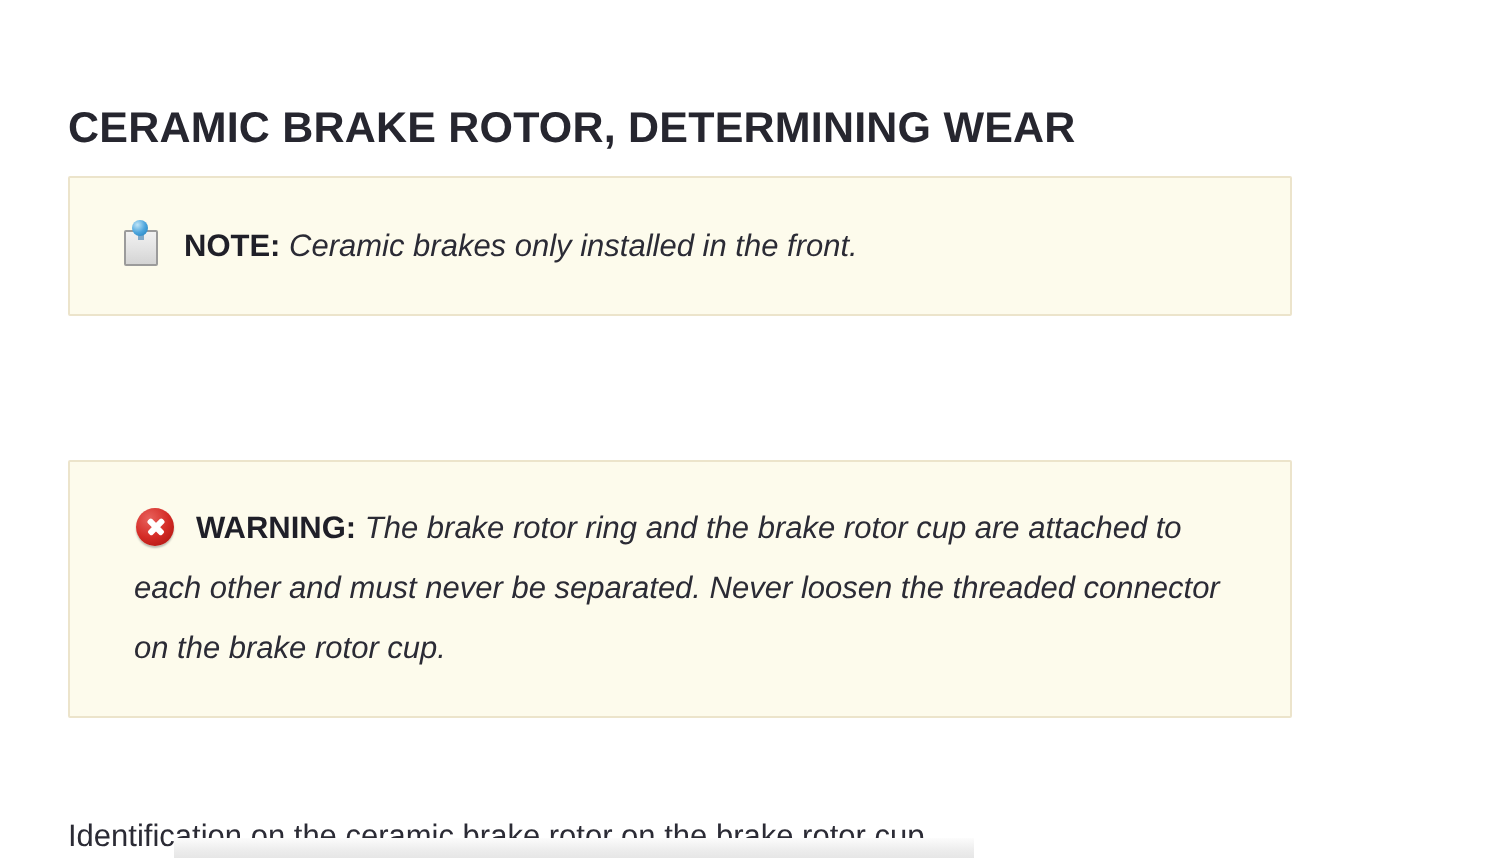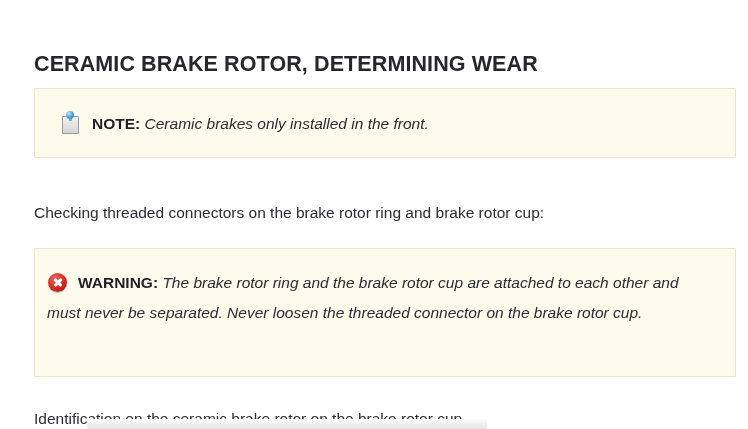--- a/index.html
+++ b/index.html
@@ -32,21 +32,21 @@
     font-weight: bold;
     letter-spacing: 0.1px;
     color: #26262f;
     white-space: nowrap;
   }
 
   
   .admonition {
     position: absolute;
     left: 22px;
-    width: 702px;
+    width: 612px;
     box-sizing: border-box;
     background: #fdfbec;
     border: 1px solid #ece4cb;
     border-radius: 1px;
   }
 
   .admonition .adm-body {
     display: block;
     font-size: 15.5px;
     line-height: 30px;
@@ -79,23 +79,23 @@
 
   
   #note-box {
     top: 88px;
     height: 70px;
     padding: 20px 24px 20px 26px;
   }
 
   
   #warning-box {
-    top: 248px;
+    top: 230px;
     height: 129px;
-    padding: 19px 24px 19px 12px;
+    padding: 19px 24px 19px 32px;
   }
 
   
   .note-icon-shape {
     position: absolute;
     left: 1px;
     top: 4px;
     width: 17px;
     height: 18px;
     background: linear-gradient(180deg, #f1f1f1 0%, #e2e2e2 55%, #d4d4d4 100%);
@@ -190,21 +190,20 @@
         <span class="adm-icon">
           <span class="note-icon-shape"></span>
           <span class="note-icon-pinstem"></span>
           <span class="note-icon-pinhead"></span>
         </span><span class="adm-label">NOTE:</span>
         <span class="adm-text">Ceramic brakes only installed in the front.</span>
       </span>
     </div>
   </div>
 
-  <p class="body-para" id="para-checking">Checking threaded connectors on the brake rotor ring and brake rotor cup:</p>
 
   <div class="admonition" id="warning-box">
     <div class="adm-body">
       <span class="adm-icon">
         <span class="warn-icon-shape"></span>
         <span class="warn-icon-x"></span>
       </span><span class="adm-label">WARNING:</span>
       <span class="adm-text">The brake rotor ring and the brake rotor cup are attached to each other and must never be separated. Never loosen the threaded connector on the brake rotor cup.</span>
     </div>
   </div>

